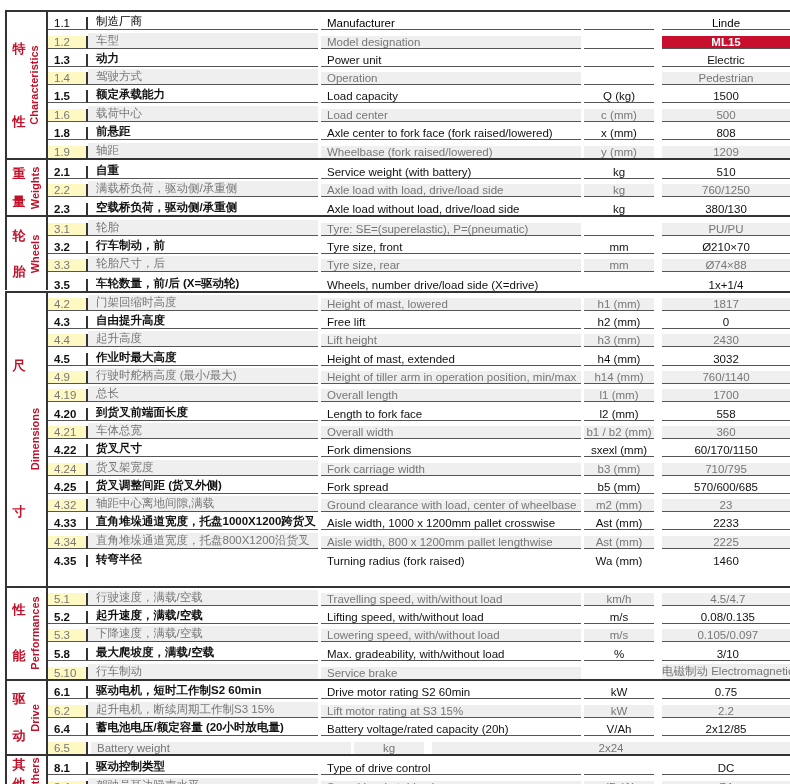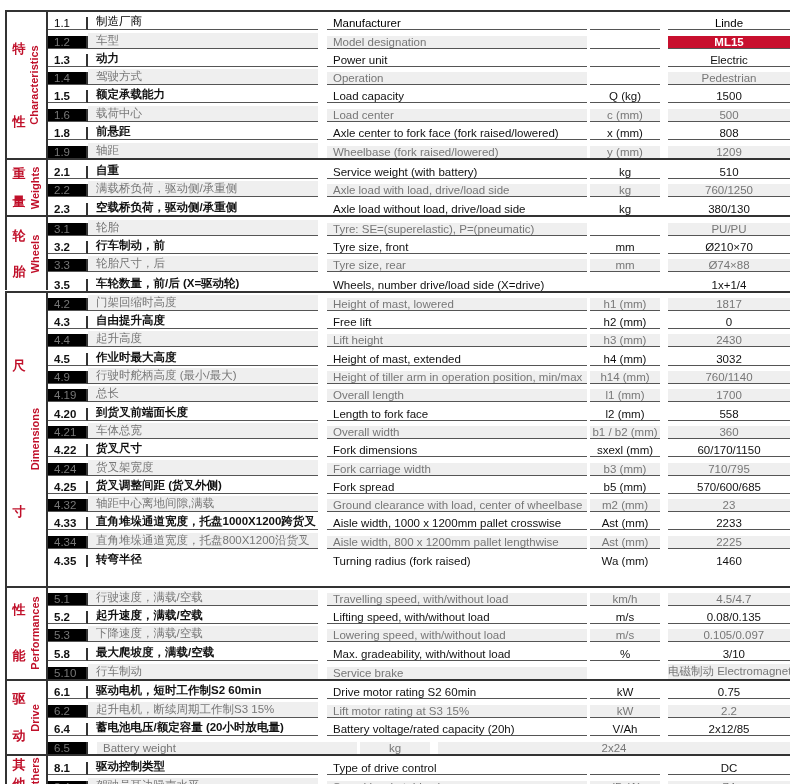--- a/index.html
+++ b/index.html
@@ -9,29 +9,29 @@
   .section:last-child{border-bottom:2px solid #333;}
   .sec-label{width:39px;border-left:2px solid #333;border-right:2px solid #333;display:flex;align-items:center;justify-content:center;color:#c0102a;position:relative;flex:0 0 39px;}
   .sec-cn{display:flex;flex-direction:column;justify-content:space-around;align-items:center;font-size:13px;font-weight:bold;height:100%;position:absolute;left:5px;top:0;width:14px;}
   .sec-en{position:absolute;left:20px;top:50%;transform:translateY(-50%) rotate(-90deg);transform-origin:center;white-space:nowrap;font-size:11px;font-weight:bold;width:14px;display:flex;justify-content:center;}
   .sec-en span{display:block;white-space:nowrap;}
   .rows{flex:1;}
   .row{display:flex;height:18.3px;align-items:flex-end;font-size:11.5px;}
   .cell{display:flex;align-items:center;box-sizing:border-box;white-space:nowrap;overflow:hidden;}
   .c-no{width:40px;padding-left:6px;}
   .c-cn{width:230px;padding-left:8px;}
-  .c-en{width:260px;padding-left:6px;margin-left:9px;}
+  .c-en{width:260px;padding-left:6px;margin-left:3px;}
   .c-unit{width:70px;justify-content:center;margin-left:3px;}
   .c-val{flex:1;justify-content:center;margin-left:8px;}
   .row .cell{border-bottom:1.5px solid #555;}
   .row .c-no{border-right:2px solid #333;}
   .row:last-child .cell{border-bottom:none;}
   .row.light{color:#777;}
   .row.light .c-cn,.row.light .c-en,.row.light .c-unit,.row.light .c-val{background:#efefef;}
-  .row.light .c-no{background:#000000;}
+  .row.light .c-no{background:#fef9c3;}
   .row.bold{color:#111;font-weight:bold;}
   .row.bold .c-en,.row.bold .c-unit,.row.bold .c-val{font-weight:normal;color:#111;}
   .row.bold .c-cn{font-weight:bold;}
   .highlight{background:#c8102e !important;color:#fff !important;font-weight:bold;}
 </style>
 </head>
 <body>
 
 <div class="sheet" id="sheet">
     <div class="section">

